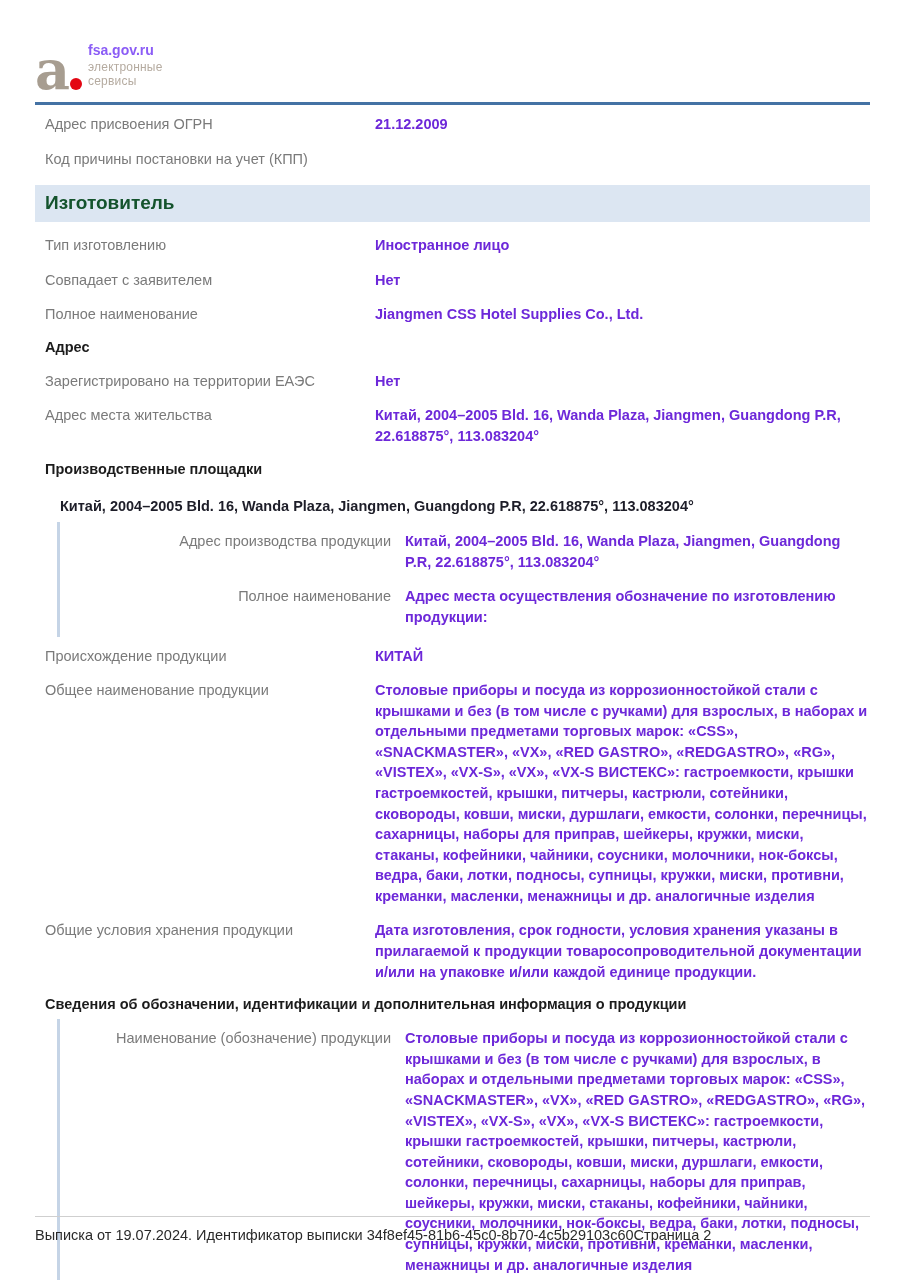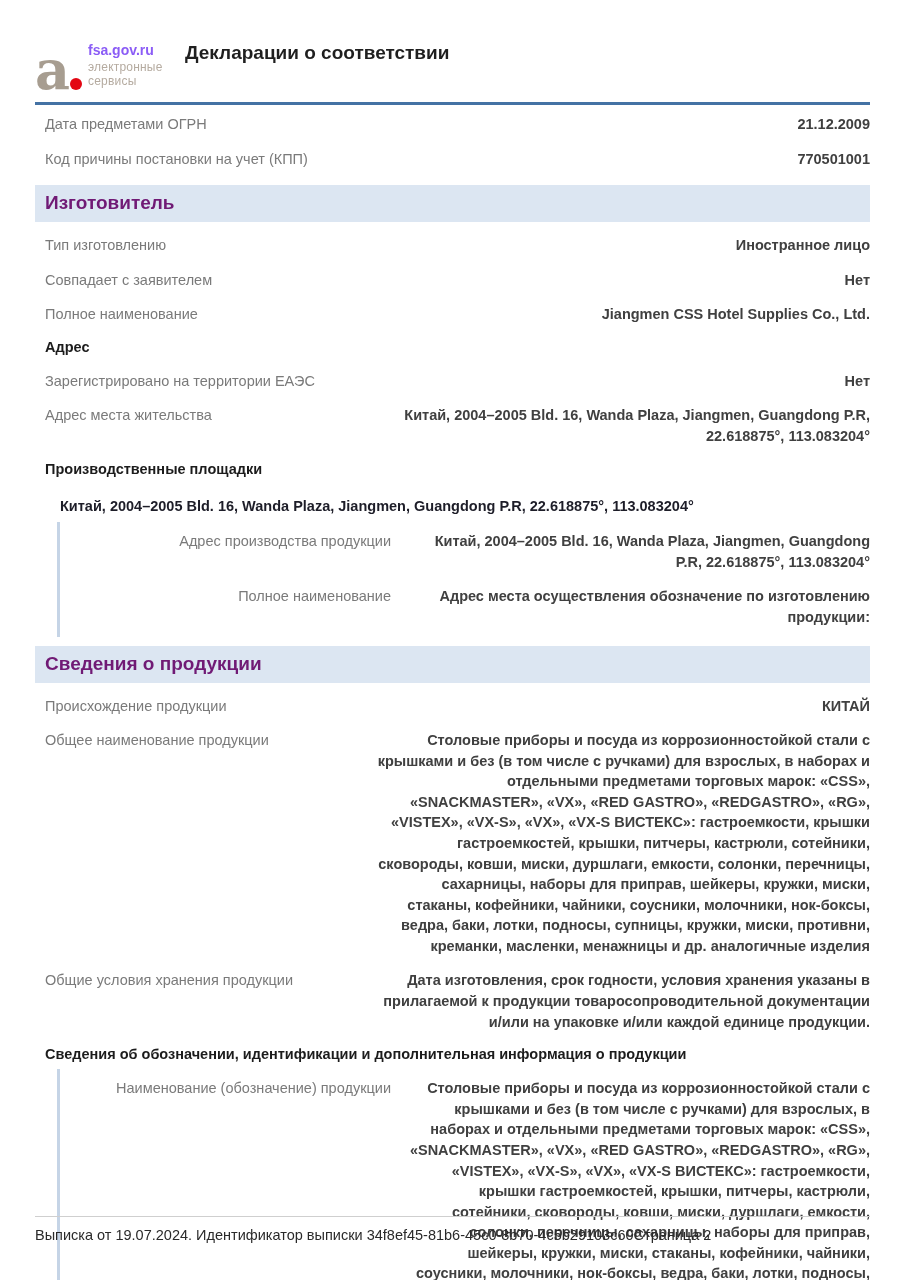--- a/index.html
+++ b/index.html
@@ -32,28 +32,28 @@
 
   .top-rule { height: 3px; background: #4472a4; margin-top: 10px; }
 
   
   .row { display: flex; padding: 4px 0; min-height: 29px; align-items: flex-start; }
   .row .lbl {
     width: 340px; flex-shrink: 0; color: #7a7a7a;
     padding: 3px 14px 3px 10px; line-height: 1.42;
   }
   .row .val {
-    flex: 1; font-weight: 600; color: #404040;
-    padding: 3px 0; line-height: 1.42; text-align: right;
+    flex: 1; font-weight: 600; color: #6d28d9;
+    padding: 3px 0; line-height: 1.42;
   }
   .rows-block { padding-top: 2px; }
 
   
   .section-hdr {
-    background: #dce6f2; font-size: 19px; font-weight: bold; color: #701a75;
+    background: #dce6f2; font-size: 19px; font-weight: bold; color: #14532d;
     padding: 7px 10px 8px 10px; margin: 9px 0 4px 0;
   }
   .sub-hdr {
     font-weight: bold; color: #1c1c1c; padding: 7px 0 7px 10px; font-size: 14.5px;
   }
 
   
   .site-name {
     font-weight: 600; color: #1d1d28; margin: 12px 0 6px 25px; line-height: 1.42;
   }
@@ -80,33 +80,31 @@
     <div class="logo">
       <div class="logo-a">
         <span>a</span>
         <span class="logo-dot"></span>
       </div>
       <div class="logo-text">
         <div class="logo-site">fsa.gov.ru</div>
         <div class="logo-tag">электронные сервисы</div>
       </div>
     </div>
-    <div class="doc-title">Декларации о соответствии</div>
   </div>
 
   <div class="top-rule"></div>
 
   <div class="rows-block">
     <div class="row">
-      <div class="lbl">Дата предметами ОГРН</div>
+      <div class="lbl">Адрес присвоения ОГРН</div>
       <div class="val">21.12.2009</div>
     </div>
     <div class="row">
       <div class="lbl">Код причины постановки на учет (КПП)</div>
-      <div class="val">770501001</div>
     </div>
   </div>
 
   <div class="section-hdr">Изготовитель</div>
 
   <div class="rows-block">
     <div class="row">
       <div class="lbl">Тип изготовлению</div>
       <div class="val">Иностранное лицо</div>
     </div>
@@ -141,21 +139,20 @@
     <div class="row">
       <div class="lbl">Адрес производства продукции</div>
       <div class="val">Китай, 2004–2005 Bld. 16, Wanda Plaza, Jiangmen, Guangdong P.R, 22.618875°, 113.083204°</div>
     </div>
     <div class="row">
       <div class="lbl">Полное наименование</div>
       <div class="val">Адрес места осуществления обозначение по изготовлению продукции:</div>
     </div>
   </div>
 
-  <div class="section-hdr">Сведения о продукции</div>
 
   <div class="rows-block">
     <div class="row">
       <div class="lbl">Происхождение продукции</div>
       <div class="val">КИТАЙ</div>
     </div>
     <div class="row">
       <div class="lbl">Общее наименование продукции</div>
       <div class="val">Столовые приборы и посуда из коррозионностойкой стали с крышками и без (в том числе с ручками) для взрослых, в наборах и отдельными предметами торговых марок: «CSS», «SNACKMASTER», «VX», «RED GASTRO», «REDGASTRO», «RG», «VISTEX», «VX-S», «VX», «VX-S ВИСТЕКС»: гастроемкости, крышки гастроемкостей, крышки, питчеры, кастрюли, сотейники, сковороды, ковши, миски, дуршлаги, емкости, солонки, перечницы, сахарницы, наборы для приправ, шейкеры, кружки, миски, стаканы, кофейники, чайники, соусники, молочники, нок-боксы, ведра, баки, лотки, подносы, супницы, кружки, миски, противни, креманки, масленки, менажницы и др. аналогичные изделия</div>
     </div>

